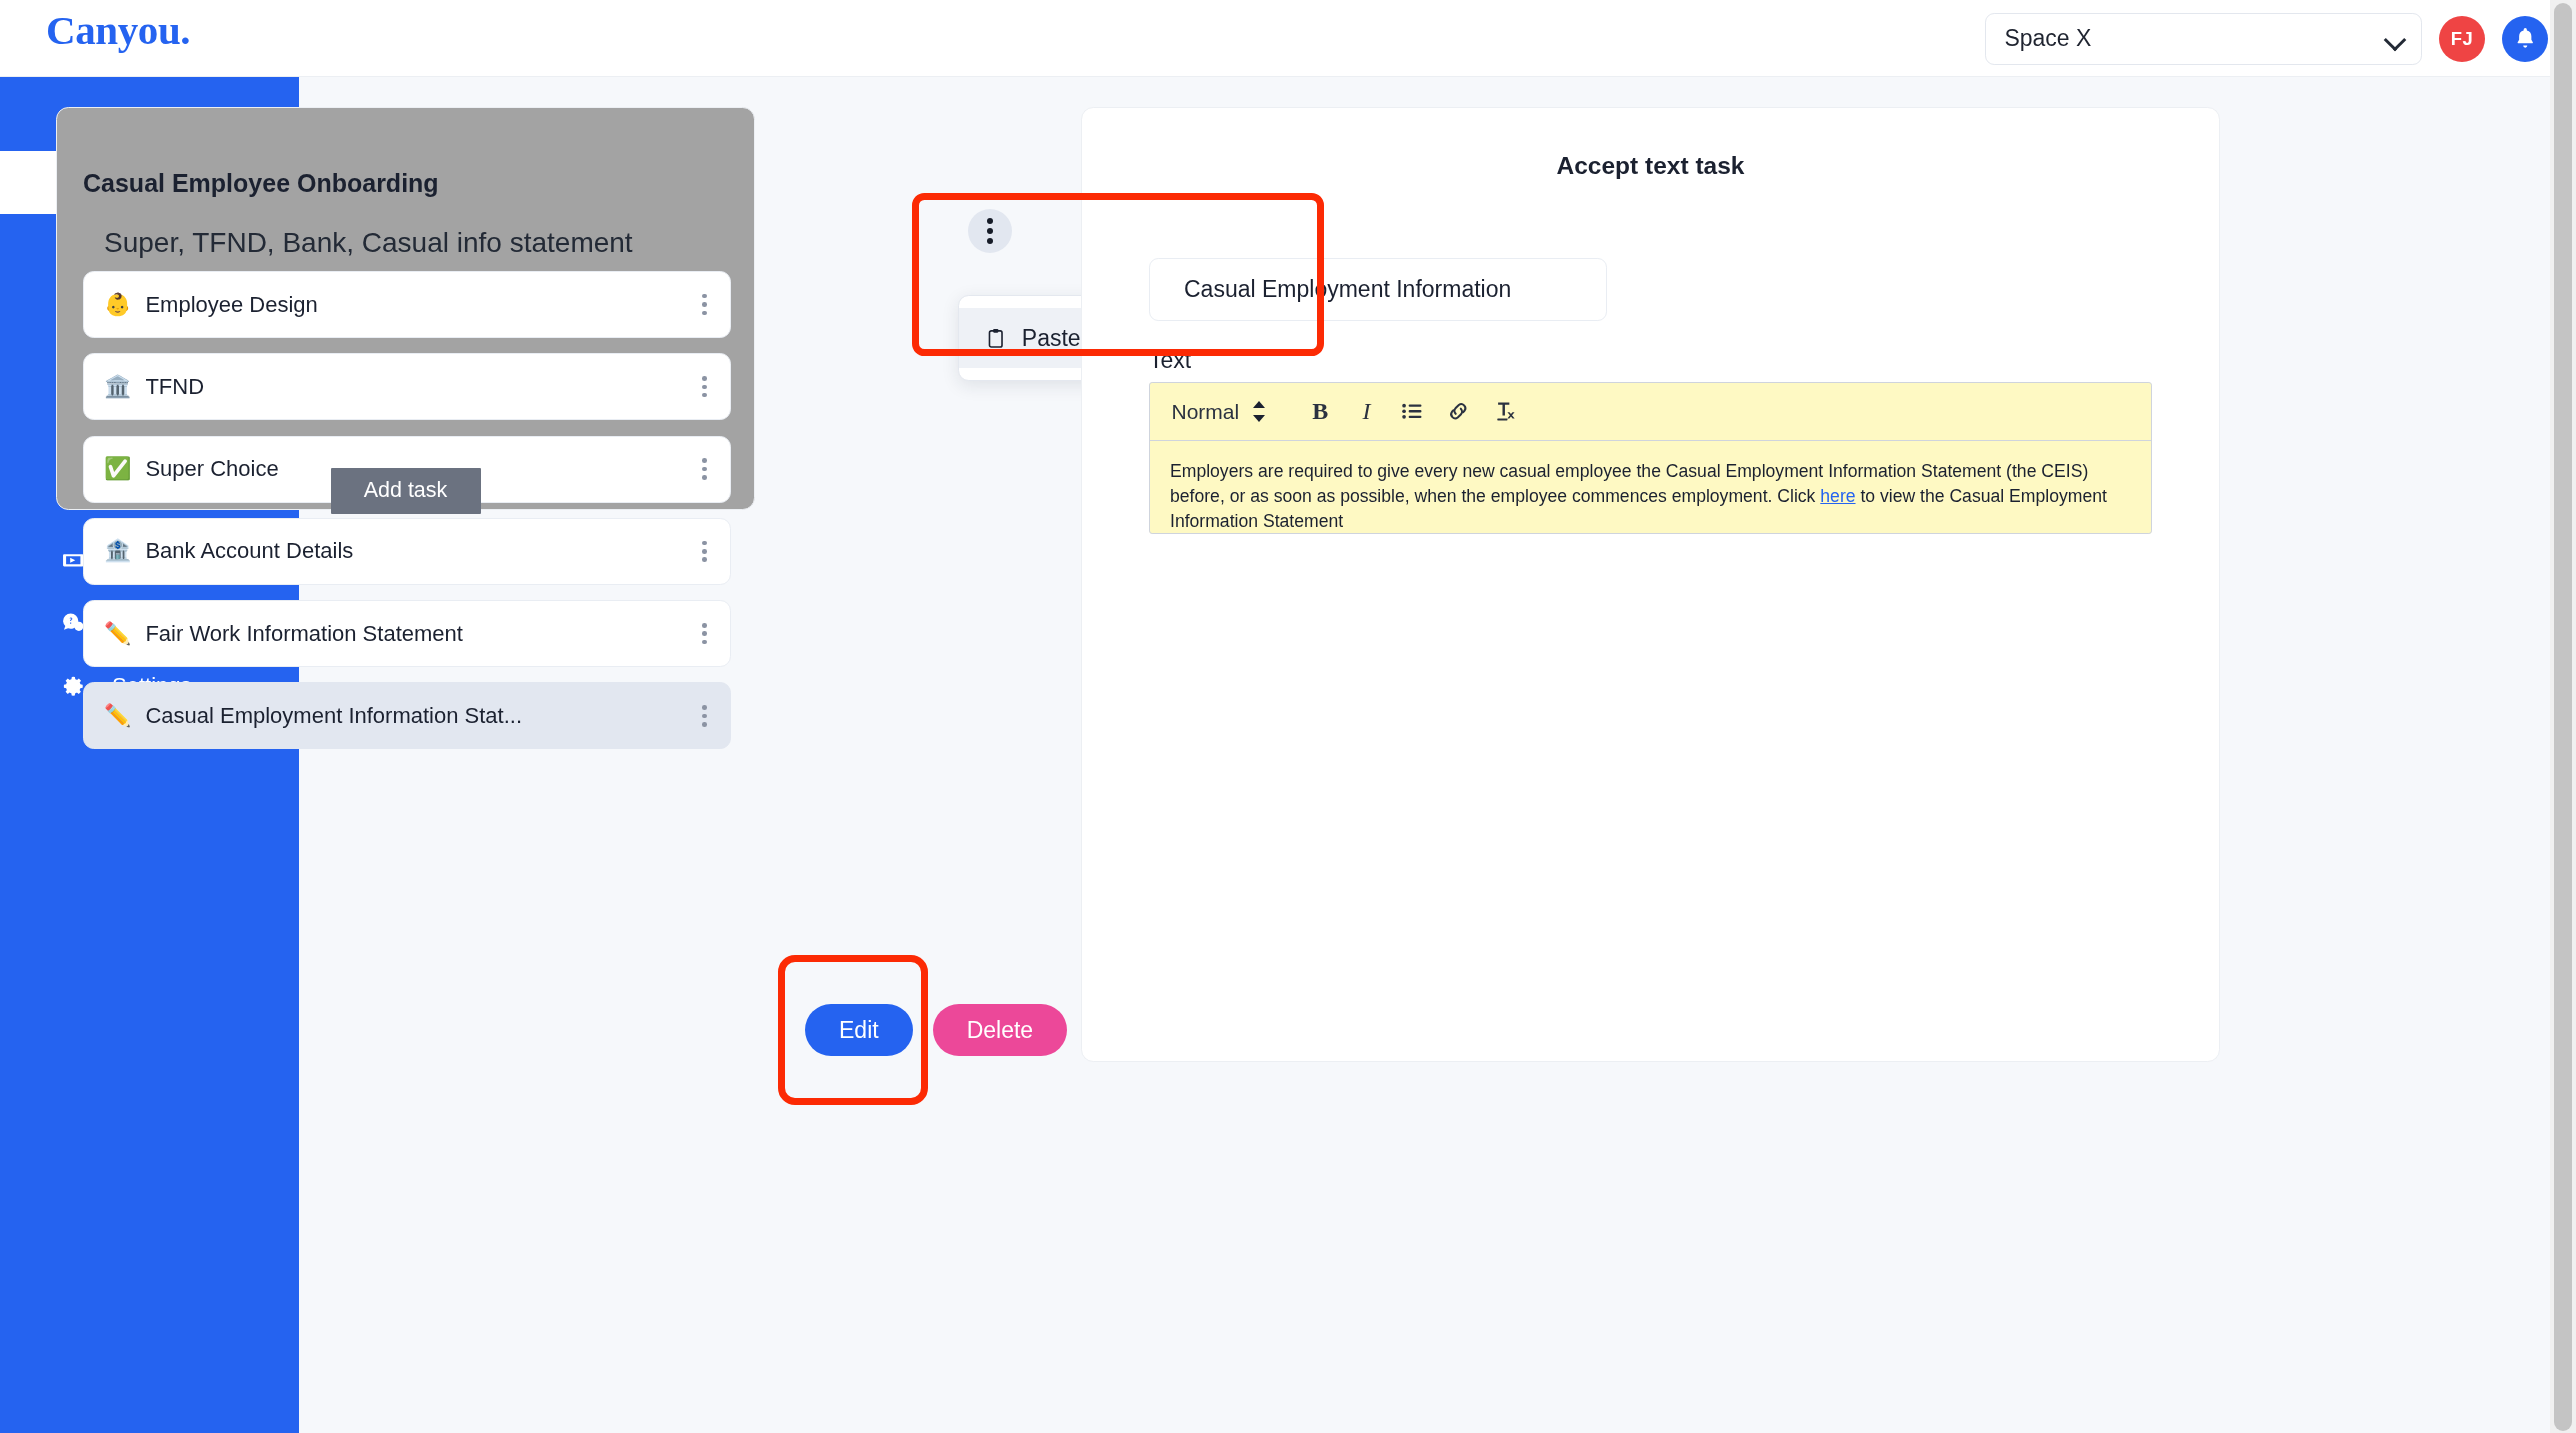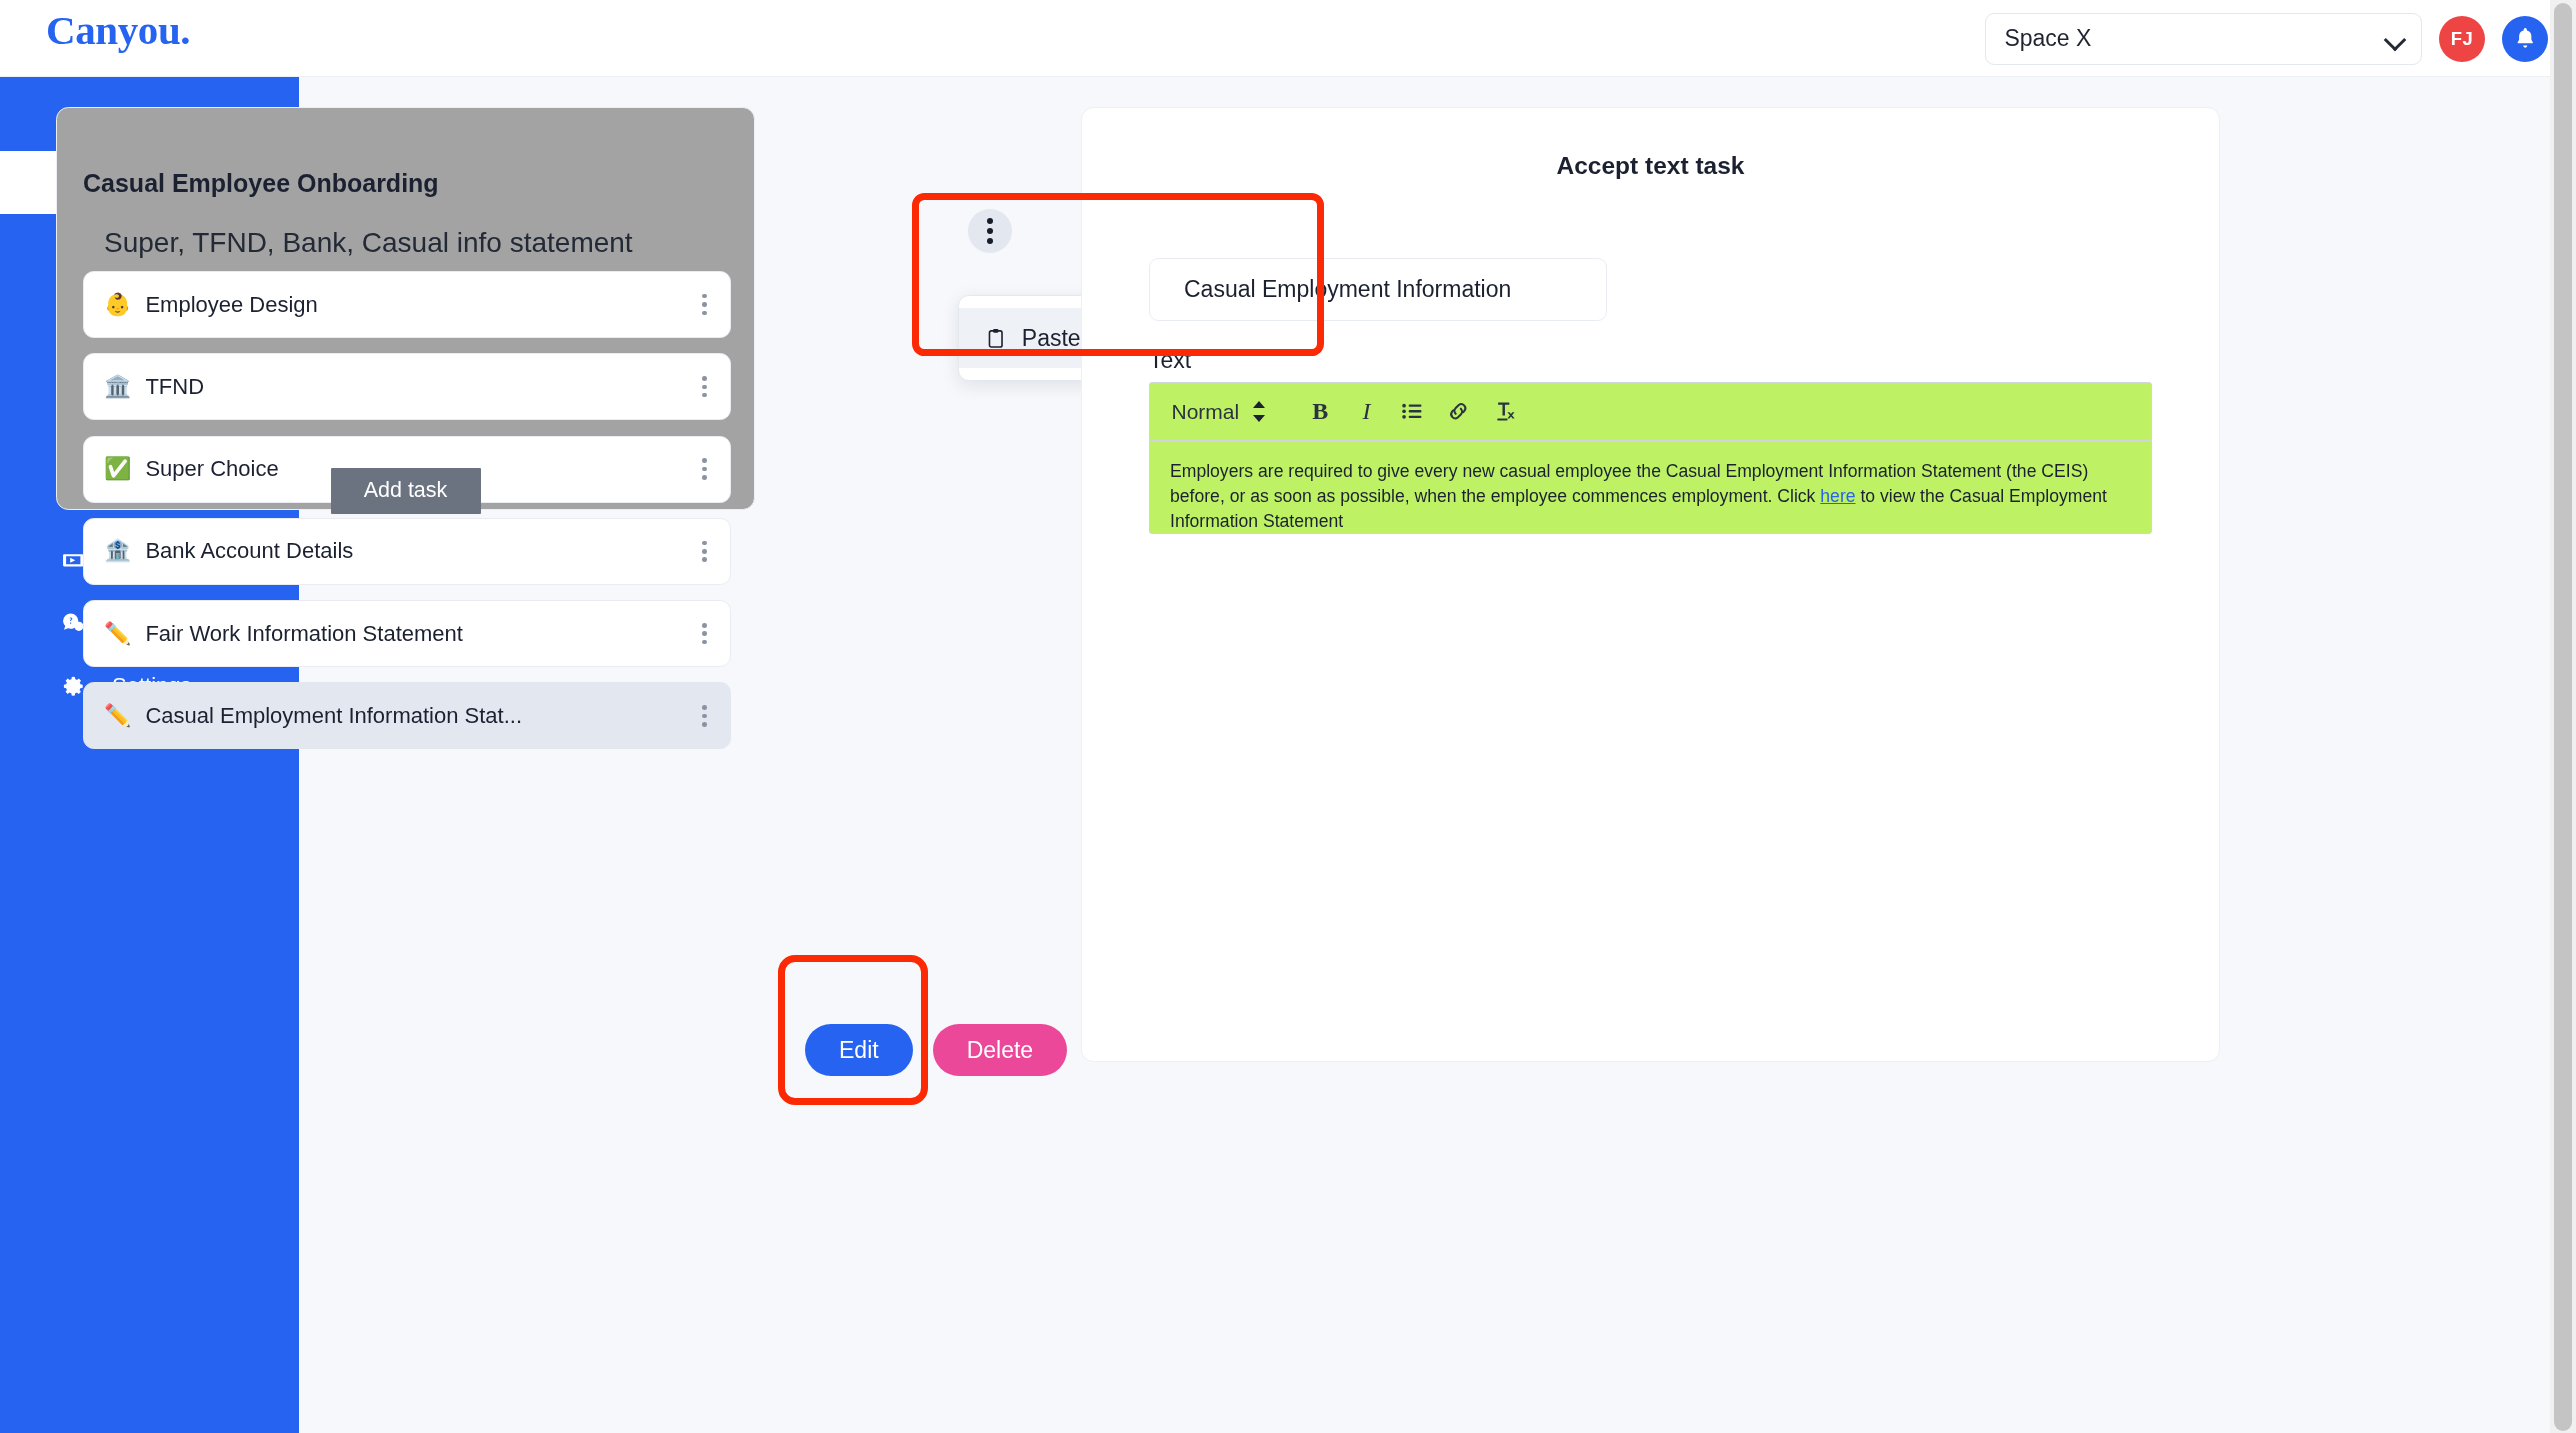--- a/index.html
+++ b/index.html
@@ -121,21 +121,21 @@
     color: #fff; font-size: 21.5px; display: flex; align-items: center; justify-content: center;
   }
 
   
   .actions {
     position: absolute; left: 805px; top: 1004px;
     display: flex; gap: 20px;
   }
   .btn {
     height: 52px; border-radius: 26px; color: #fff; font-size: 23px;
-    display: flex; align-items: center; justify-content: center; padding: 0 34px; margin-top: 20px;
+    display: flex; align-items: center; justify-content: center; padding: 0 34px;
   }
   .btn-edit { background: #2563f0; }
   .btn-delete { background: #ec4899; }
 
   
   .kebab-circle {
     position: absolute; left: 968px; top: 209px;
     width: 44px; height: 44px; border-radius: 50%; background: #e2e7f0;
     display: flex; align-items: center; justify-content: center;
   }
@@ -172,21 +172,21 @@
     display: flex; align-items: center; padding-left: 34px;
     font-size: 23px; color: #1b2130;
   }
   .text-label {
     position: absolute; left: 67px; top: 239px;
     font-size: 23px; color: #1b2130;
   }
   .editor {
     position: absolute; left: 67px; top: 274px;
     width: 1003px; height: 152px;
-    border: 0.8px solid #cfd4dd; border-radius: 3.1px; background: #bef264;
+    border: 0.8px solid #cfd4dd; border-radius: 3.1px; background: #fef9c3;
   }
   .editor-toolbar {
     height: 58px; border-bottom: 0.8px solid #cfd4dd;
     display: flex; align-items: center; gap: 0; padding-left: 21.5px;
   }
   .tb-normal { font-size: 21px; color: #2b3240; margin-right: 7.7px; }
   .tb-updown { position: relative; width: 23px; height: 31px; margin-right: 29px; }
   .tb-updown::before, .tb-updown::after {
     content: ""; position: absolute; left: 6.1px; width: 0; height: 0;
     border-left: 6.1px solid transparent; border-right: 6.1px solid transparent;

